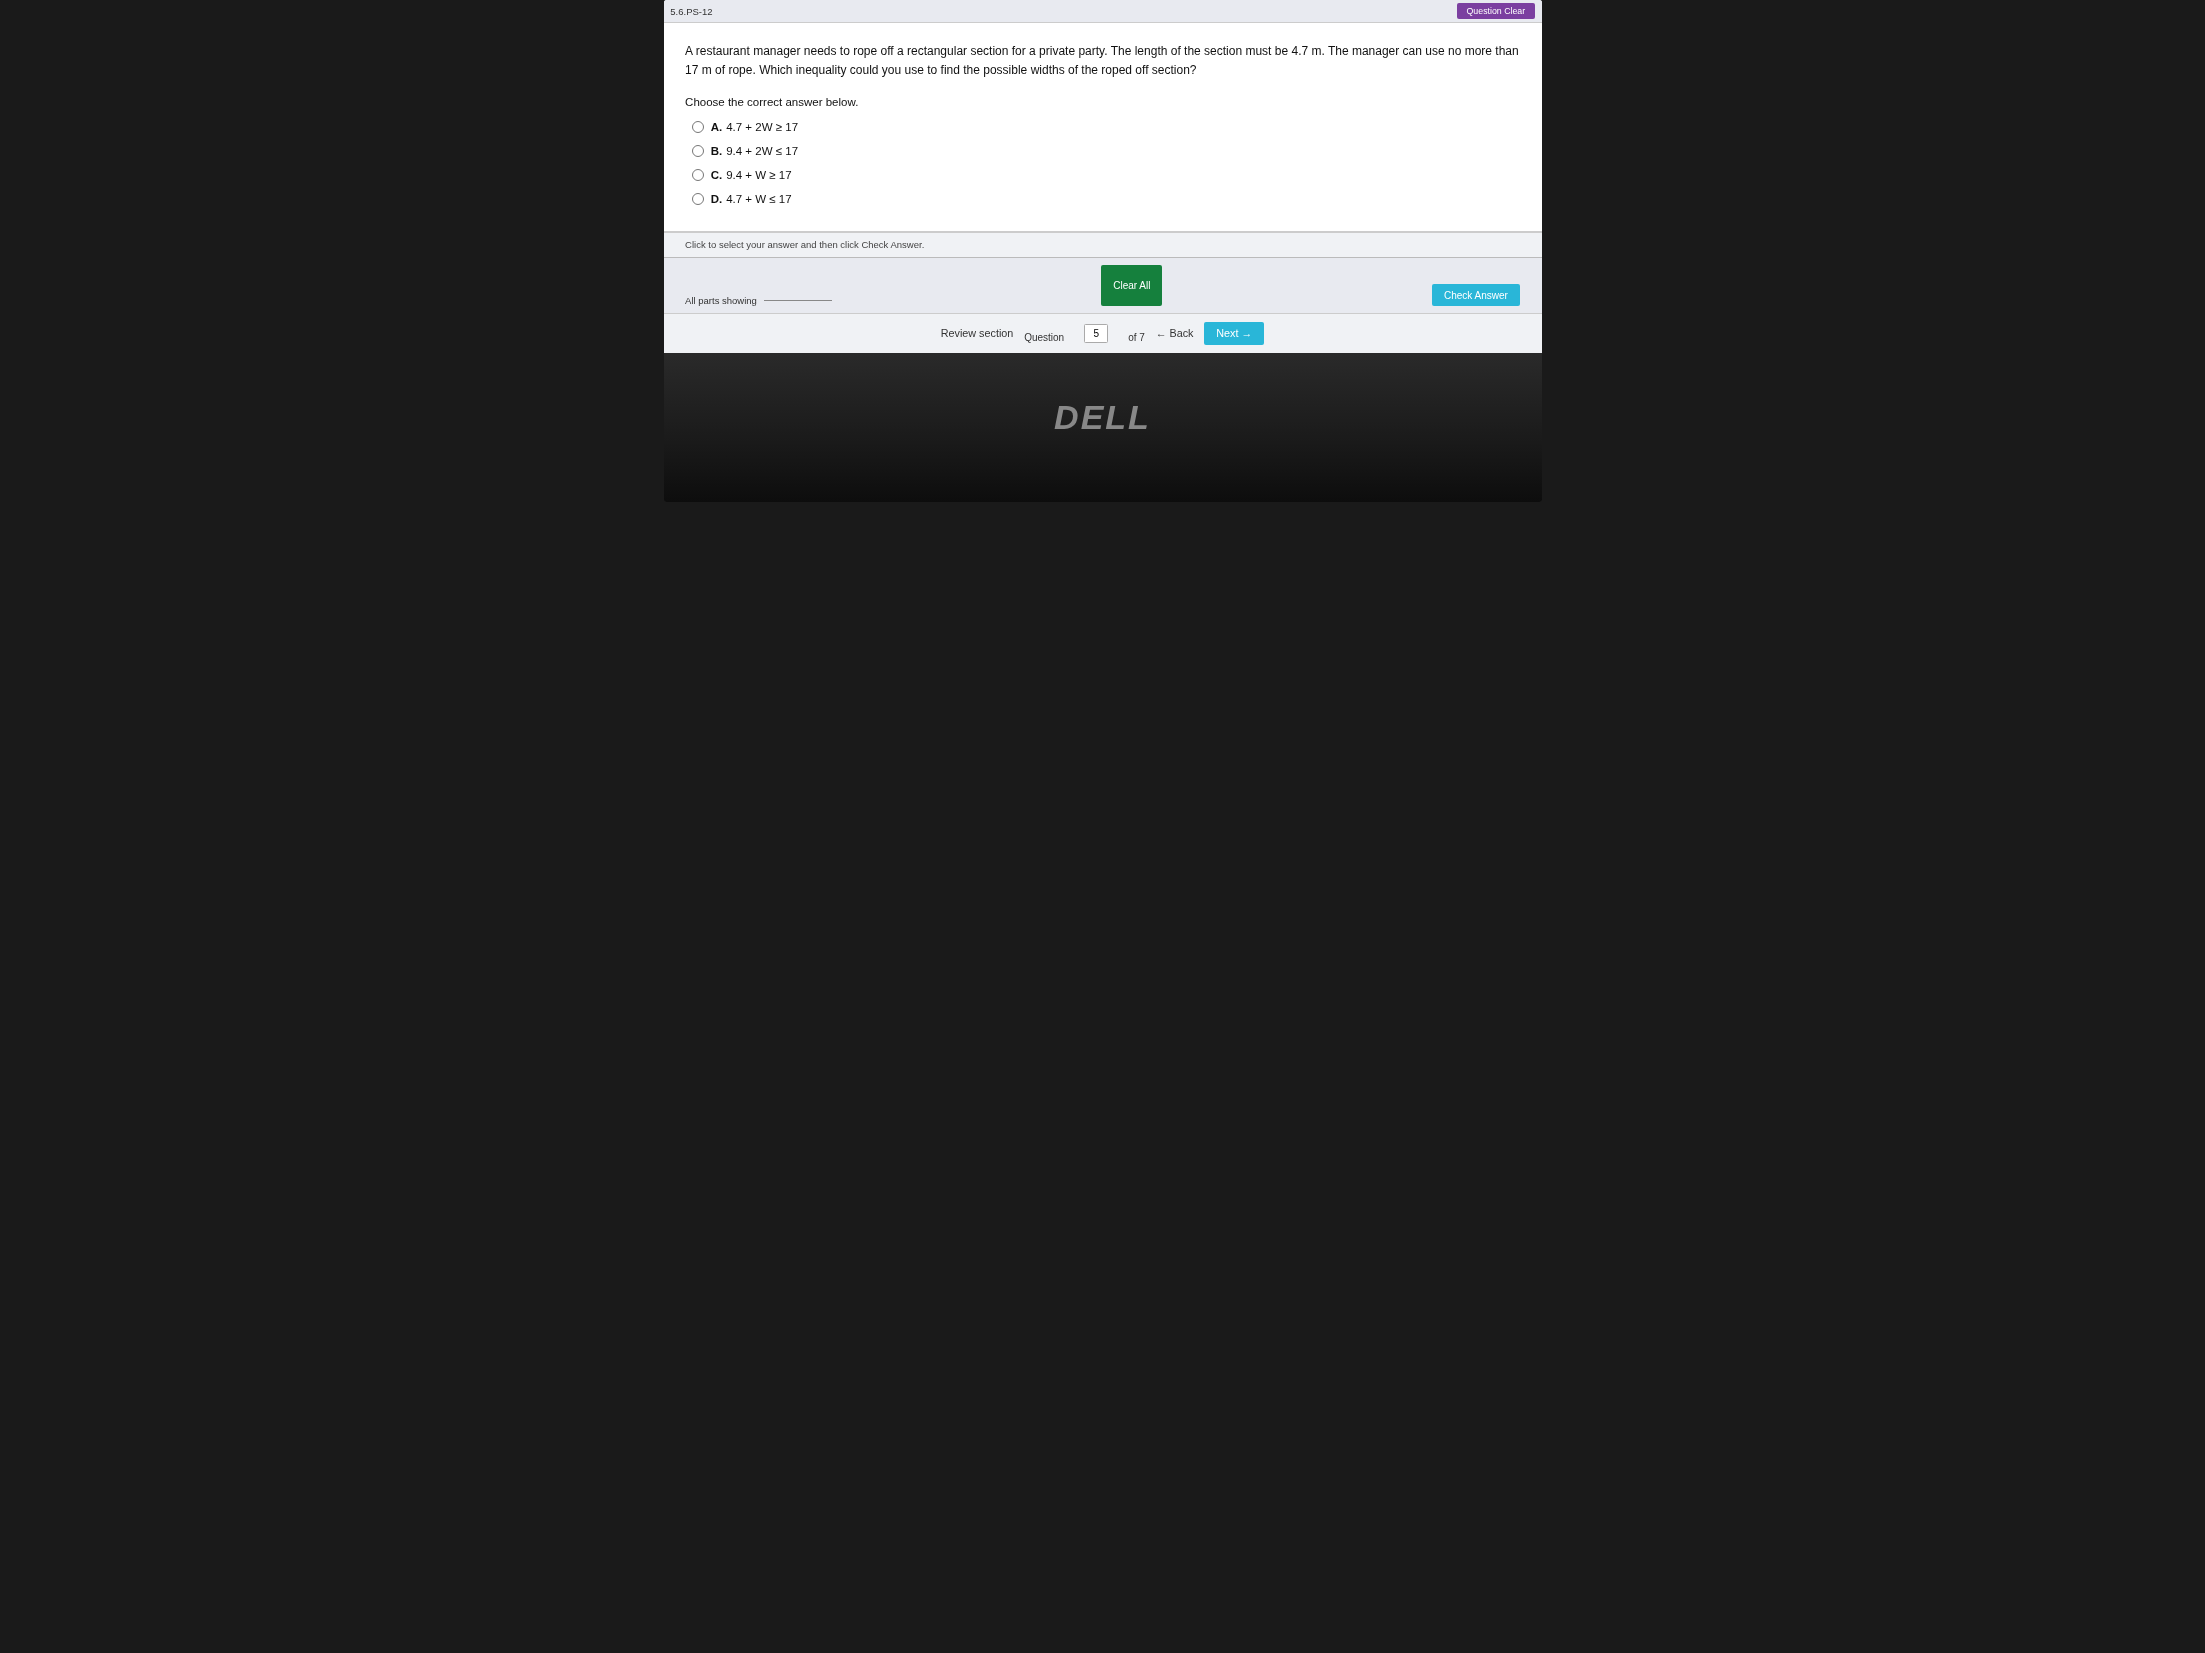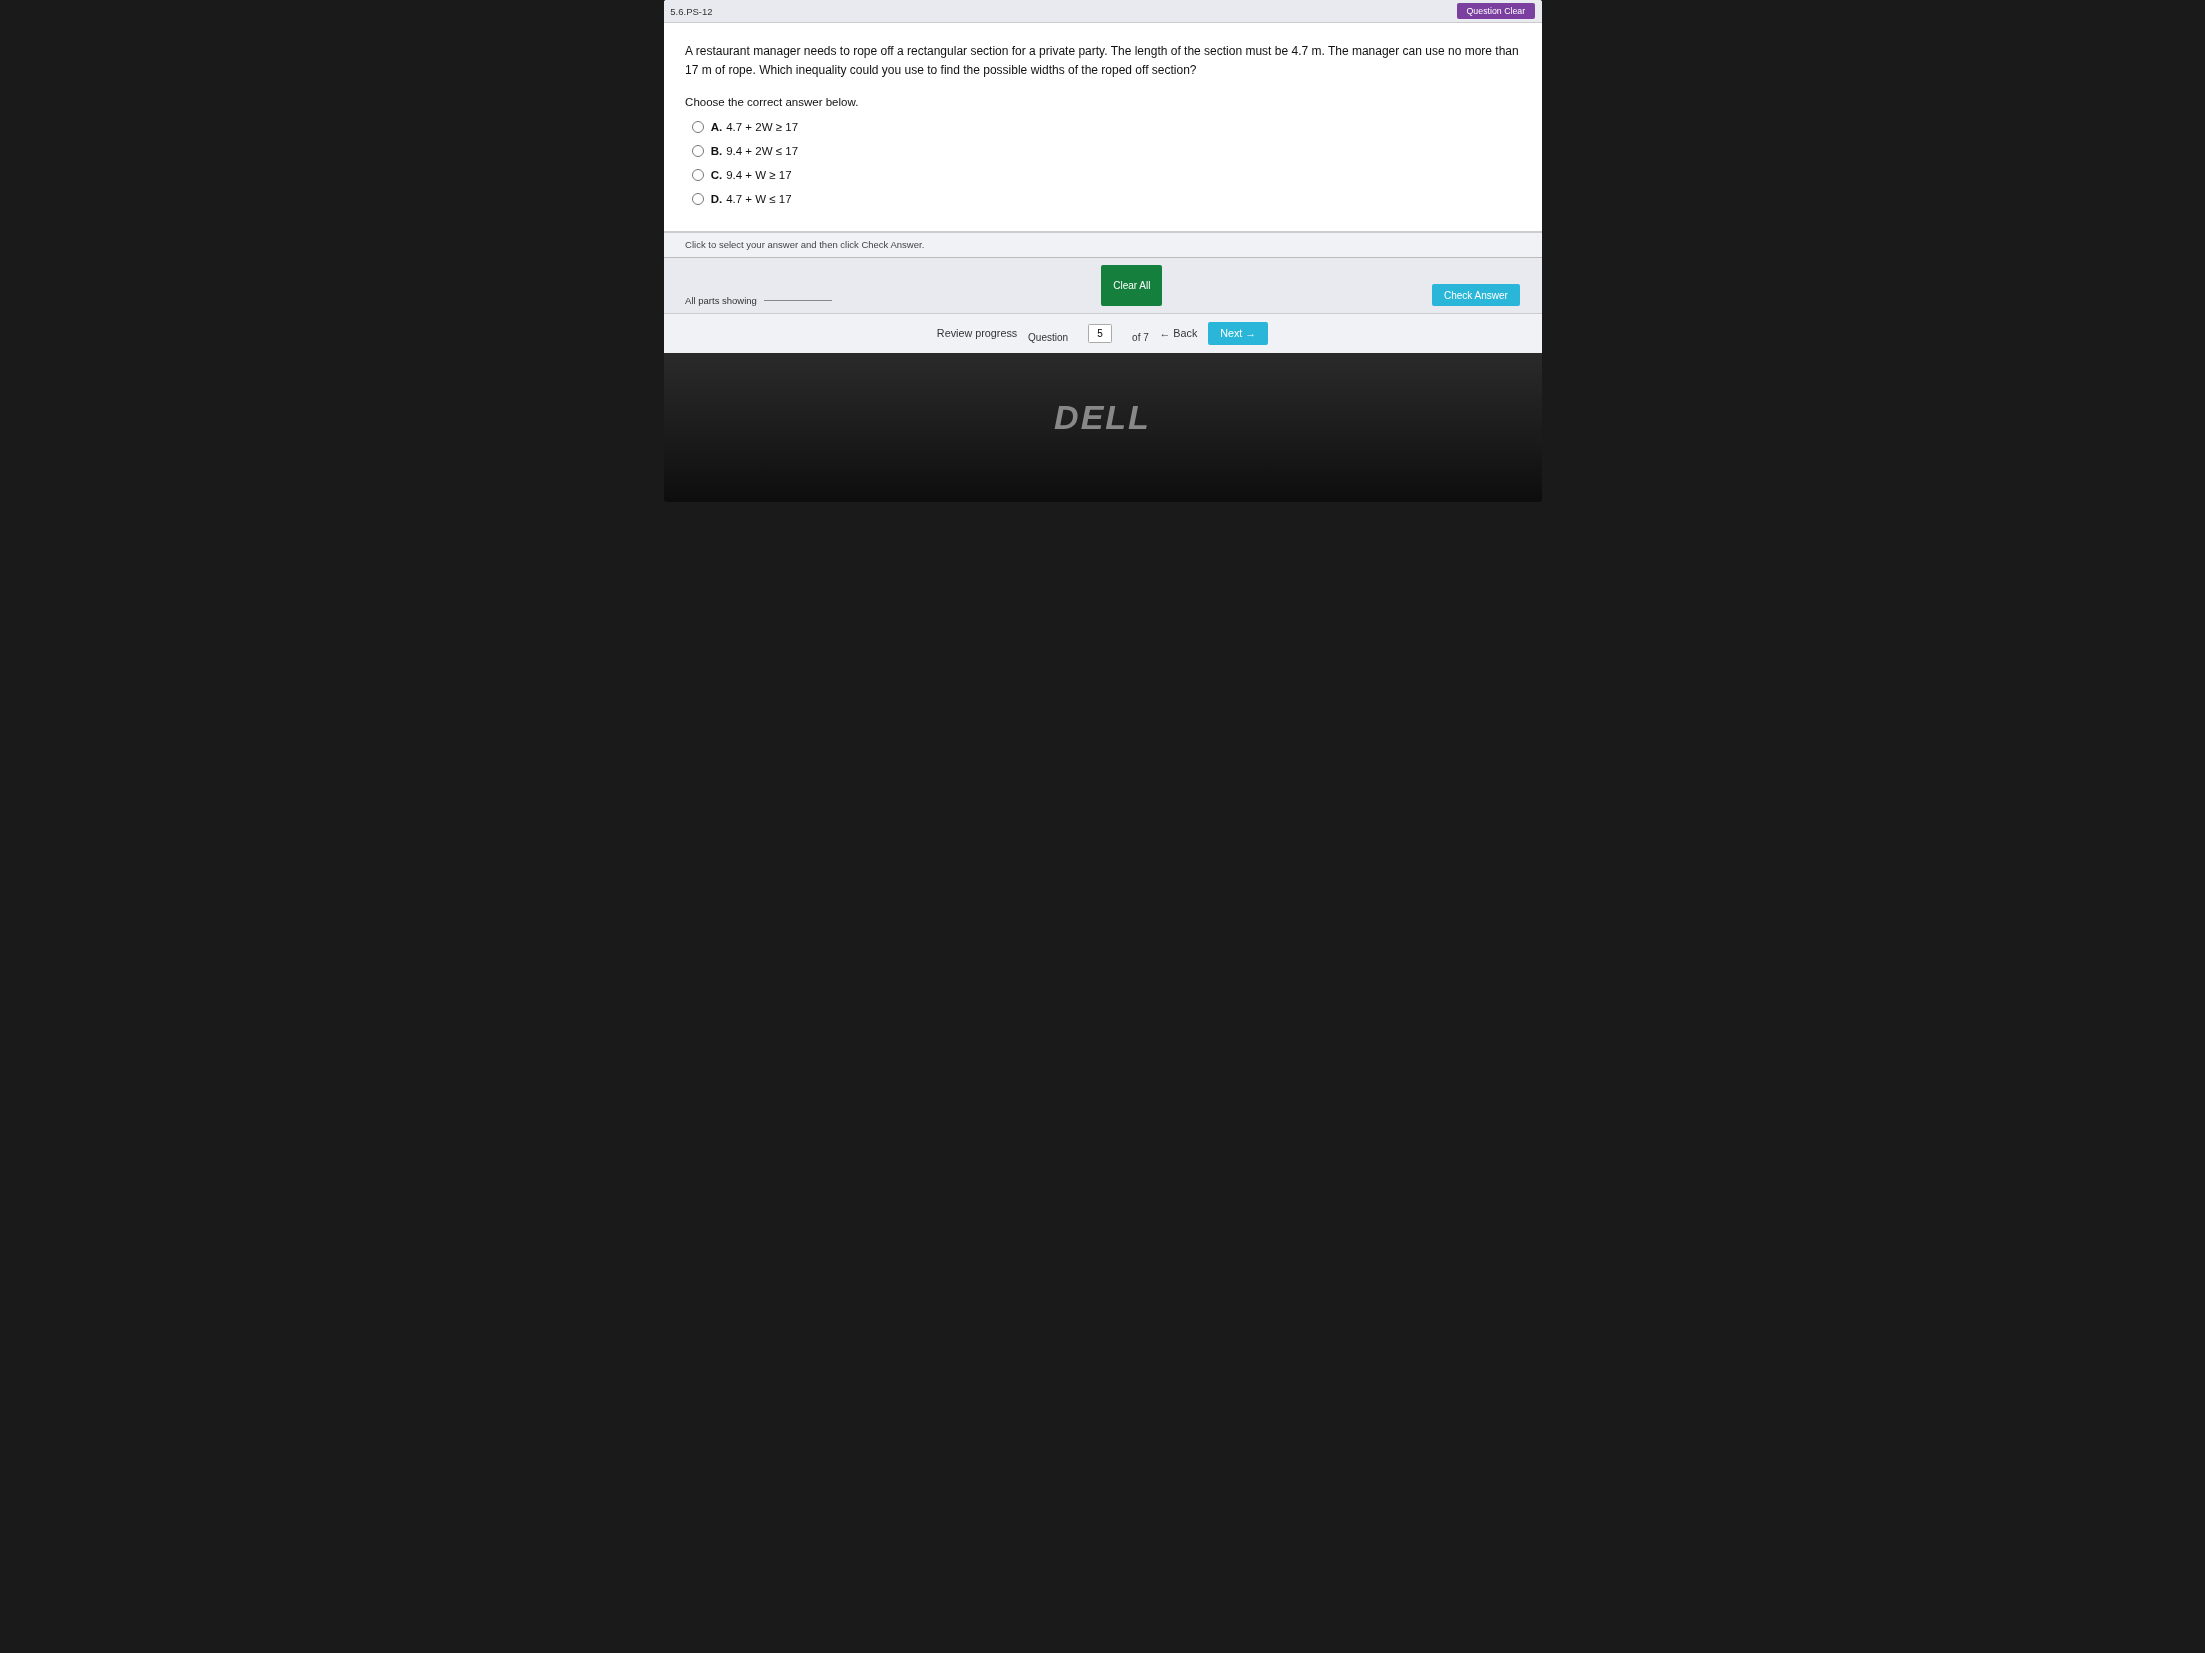--- a/index.html
+++ b/index.html
@@ -279,21 +279,21 @@
     <div class="bottom-toolbar">
       <div class="parts-showing">
         <span>All parts showing</span>
         <span class="parts-line"></span>
       </div>
       <button class="clear-all-btn">Clear All</button>
       <button class="check-answer-btn">Check Answer</button>
     </div>
 
     <div class="nav-bar">
-      <button class="review-progress-btn">Review progress</button>
+      <button class="review-progress-btn">Review section</button>
       <div class="question-nav">
         <span>Question</span>
         <input type="text" class="question-number-input" value="5" style="">
         <span>of 7</span>
       </div>
       <button class="back-btn">← Back</button>
       <button class="next-btn">Next →</button>
     </div>
 
   </div>

